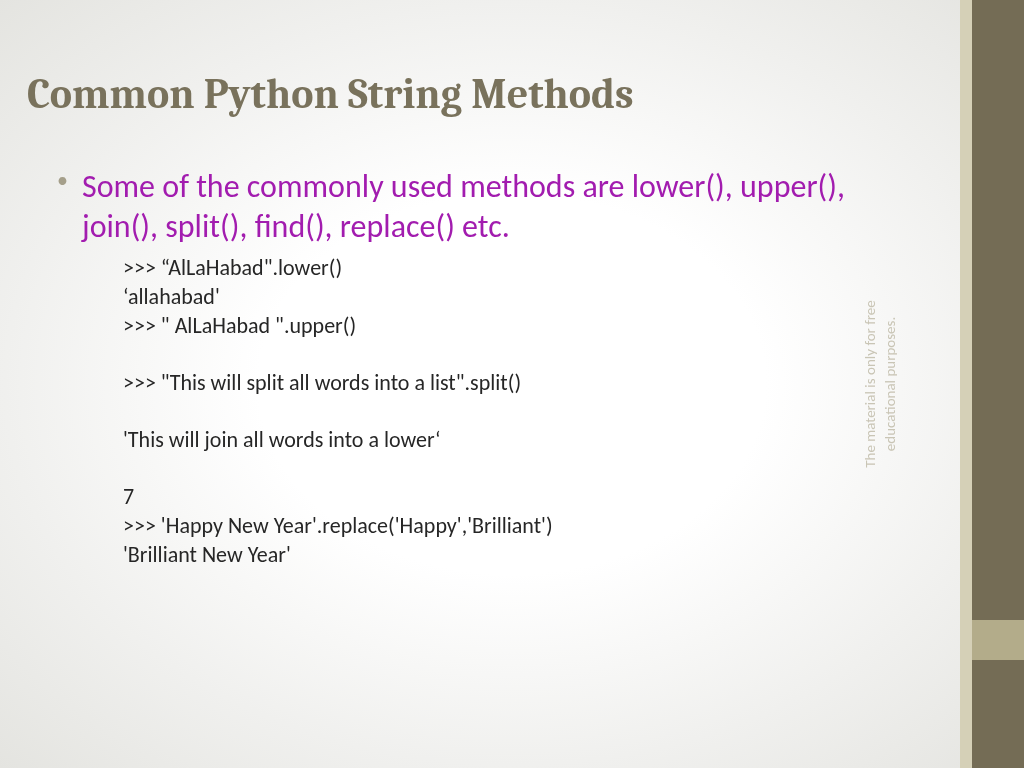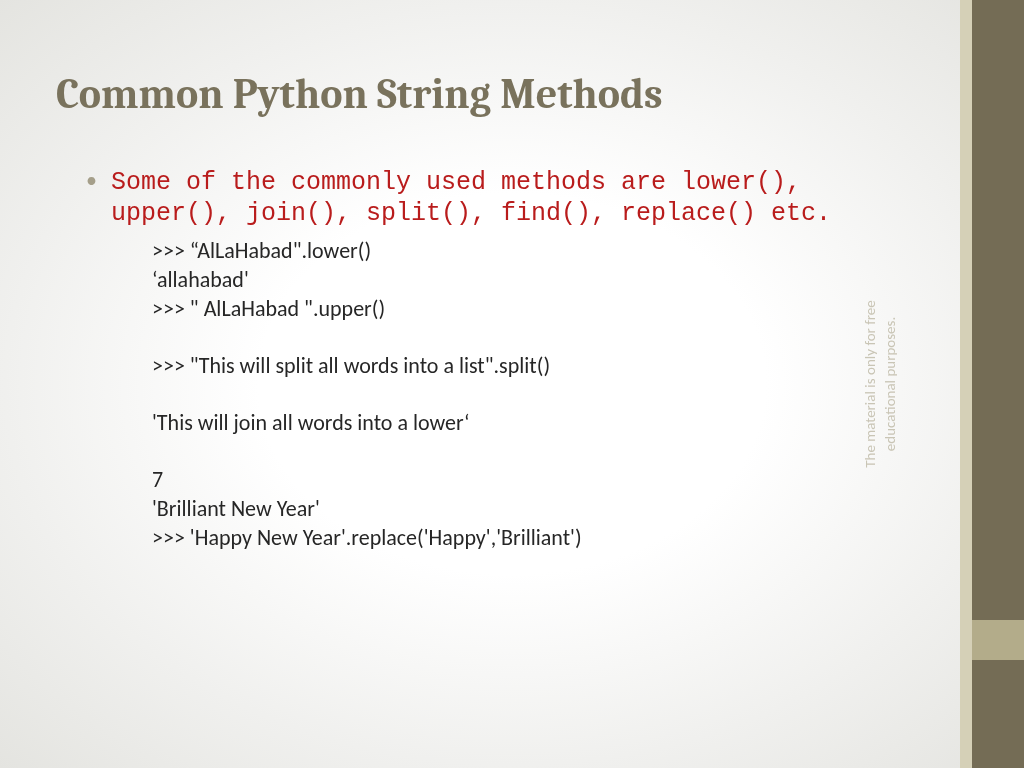--- a/index.html
+++ b/index.html
@@ -4,21 +4,21 @@
 <style>
   * { margin: 0; padding: 0; box-sizing: border-box; }
   html, body { width: 1024px; height: 768px; overflow: hidden; font-family: Calibri, "Segoe UI", Arial, sans-serif; }
   body {
     background: radial-gradient(ellipse at center, #ffffff 0%, #ffffff 35%, #f0f0ee 70%, #e4e4e0 100%);
     position: relative;
   }
   .slide {
     width: 960px;
     height: 768px;
-    padding: 70px 50px 30px 56px;
+    padding: 70px 50px 30px 27px;
     position: relative;
   }
   .title {
     font-family: Cambria, Georgia, serif;
     font-size: 42px;
     font-weight: bold;
     color: #79725c;
     margin-bottom: 48px;
   }
   .bullet-row {
@@ -27,25 +27,24 @@
     margin-left: 30px;
     margin-bottom: 4px;
   }
   .bullet {
     color: #a59f8a;
     font-size: 22px;
     margin-right: 14px;
     line-height: 1.25;
   }
   .bullet-text {
-    font-size: 25px;
-    color: #b91c1c;
+    font-size: 32px;
+    color: #a21caf;
     line-height: 1.25;
     max-width: 820px;
-    font-family: Liberation Mono, monospace;
   }
   .code-block {
     margin-left: 96px;
     margin-top: 6px;
     font-size: 22px;
     color: #262626;
     line-height: 1.32;
   }
   .code-line { white-space: pre; }
   .blank { height: 28px; }
@@ -105,22 +104,22 @@
   <div class="code-block">
     <div class="code-line">&gt;&gt;&gt; “AlLaHabad".lower()</div>
     <div class="code-line">‘allahabad'</div>
     <div class="code-line">&gt;&gt;&gt; " AlLaHabad ".upper()</div>
     <div class="blank"></div>
     <div class="code-line">&gt;&gt;&gt; "This will split all words into a list".split()</div>
     <div class="blank"></div>
     <div class="code-line">'This will join all words into a lower‘</div>
     <div class="blank"></div>
     <div class="code-line">7</div>
+    <div class="code-line">&gt;&gt;&gt; 'Happy New Year'.replace('Happy','Brilliant')</div>
     <div class="code-line">'Brilliant New Year'</div>
-    <div class="code-line">&gt;&gt;&gt; 'Happy New Year'.replace('Happy','Brilliant')</div>
   </div>
 </div>
 
 <div class="side-band">
   <div class="band-left"></div>
   <div class="band-right">
     <div class="accent-block"></div>
     <div class="side-text">
       <span class="side-text-inner">The material is only for free</span>
       <span class="side-text-inner">educational purposes.</span>

